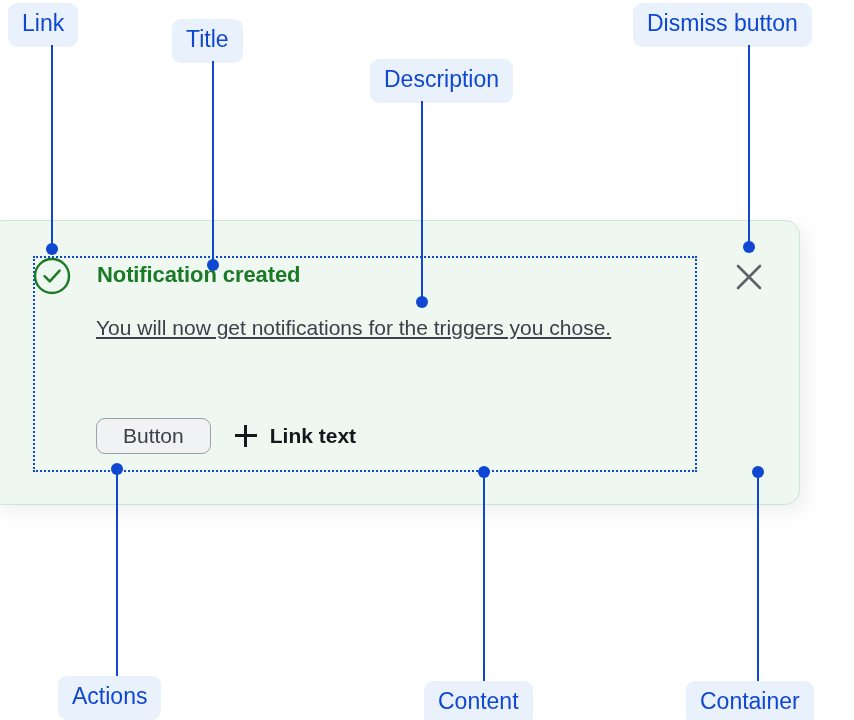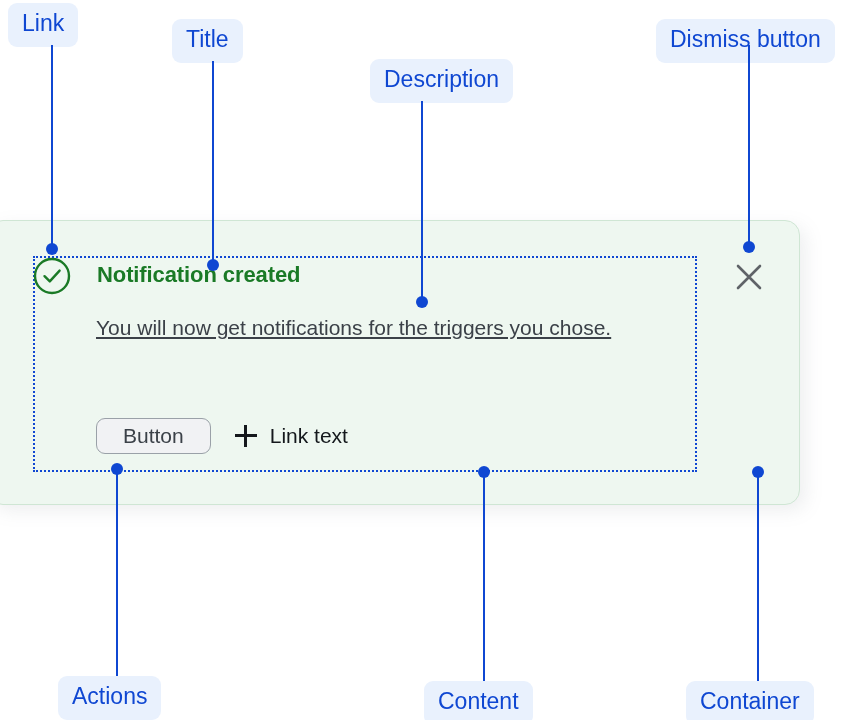--- a/index.html
+++ b/index.html
@@ -112,20 +112,21 @@
     padding: 0 26px;
     cursor: pointer;
   }
   .action-link {
     display: flex;
     align-items: center;
     margin-left: 24px;
     color: #14181c;
     font-size: 21px;
     cursor: pointer;
+    font-weight: bold;
   }
   .plus-icon {
     position: relative;
     width: 22px; height: 22px;
     margin-right: 13px;
     flex: none;
   }
   .plus-icon::before, .plus-icon::after {
     content: "";
     position: absolute;
@@ -185,21 +186,21 @@
   <div class="leader-dot" style="left:46px; top:243px;"></div>
 
   <div class="pill" style="left:172px; top:19px;">Title</div>
   <div class="leader" style="left:212px; top:61px; height:205px;"></div>
   <div class="leader-dot" style="left:207px; top:259px;"></div>
 
   <div class="pill" style="left:334px; top:59px;margin-left:36px;">Description</div>
   <div class="leader" style="left:421px; top:101px; height:199px;"></div>
   <div class="leader-dot" style="left:416px; top:296px;"></div>
 
-  <div class="pill" style="left:656px; top:3px;margin-top:16px;">Dismiss button</div>
+  <div class="pill" style="left:633px; top:3px;">Dismiss button</div>
   <div class="leader" style="left:748px; top:45px; height:203px;"></div>
   <div class="leader-dot" style="left:743px; top:241px;"></div>
 
   <div class="pill" style="left:58px; top:676px;text-align:right;">Actions</div>
   <div class="leader" style="left:116px; top:470px; height:206px;"></div>
   <div class="leader-dot" style="left:111px; top:463px;"></div>
 
   <div class="pill" style="left:424px; top:681px;">Content</div>
   <div class="leader" style="left:483px; top:474px; height:207px;"></div>
   <div class="leader-dot" style="left:478px; top:466px;"></div>

